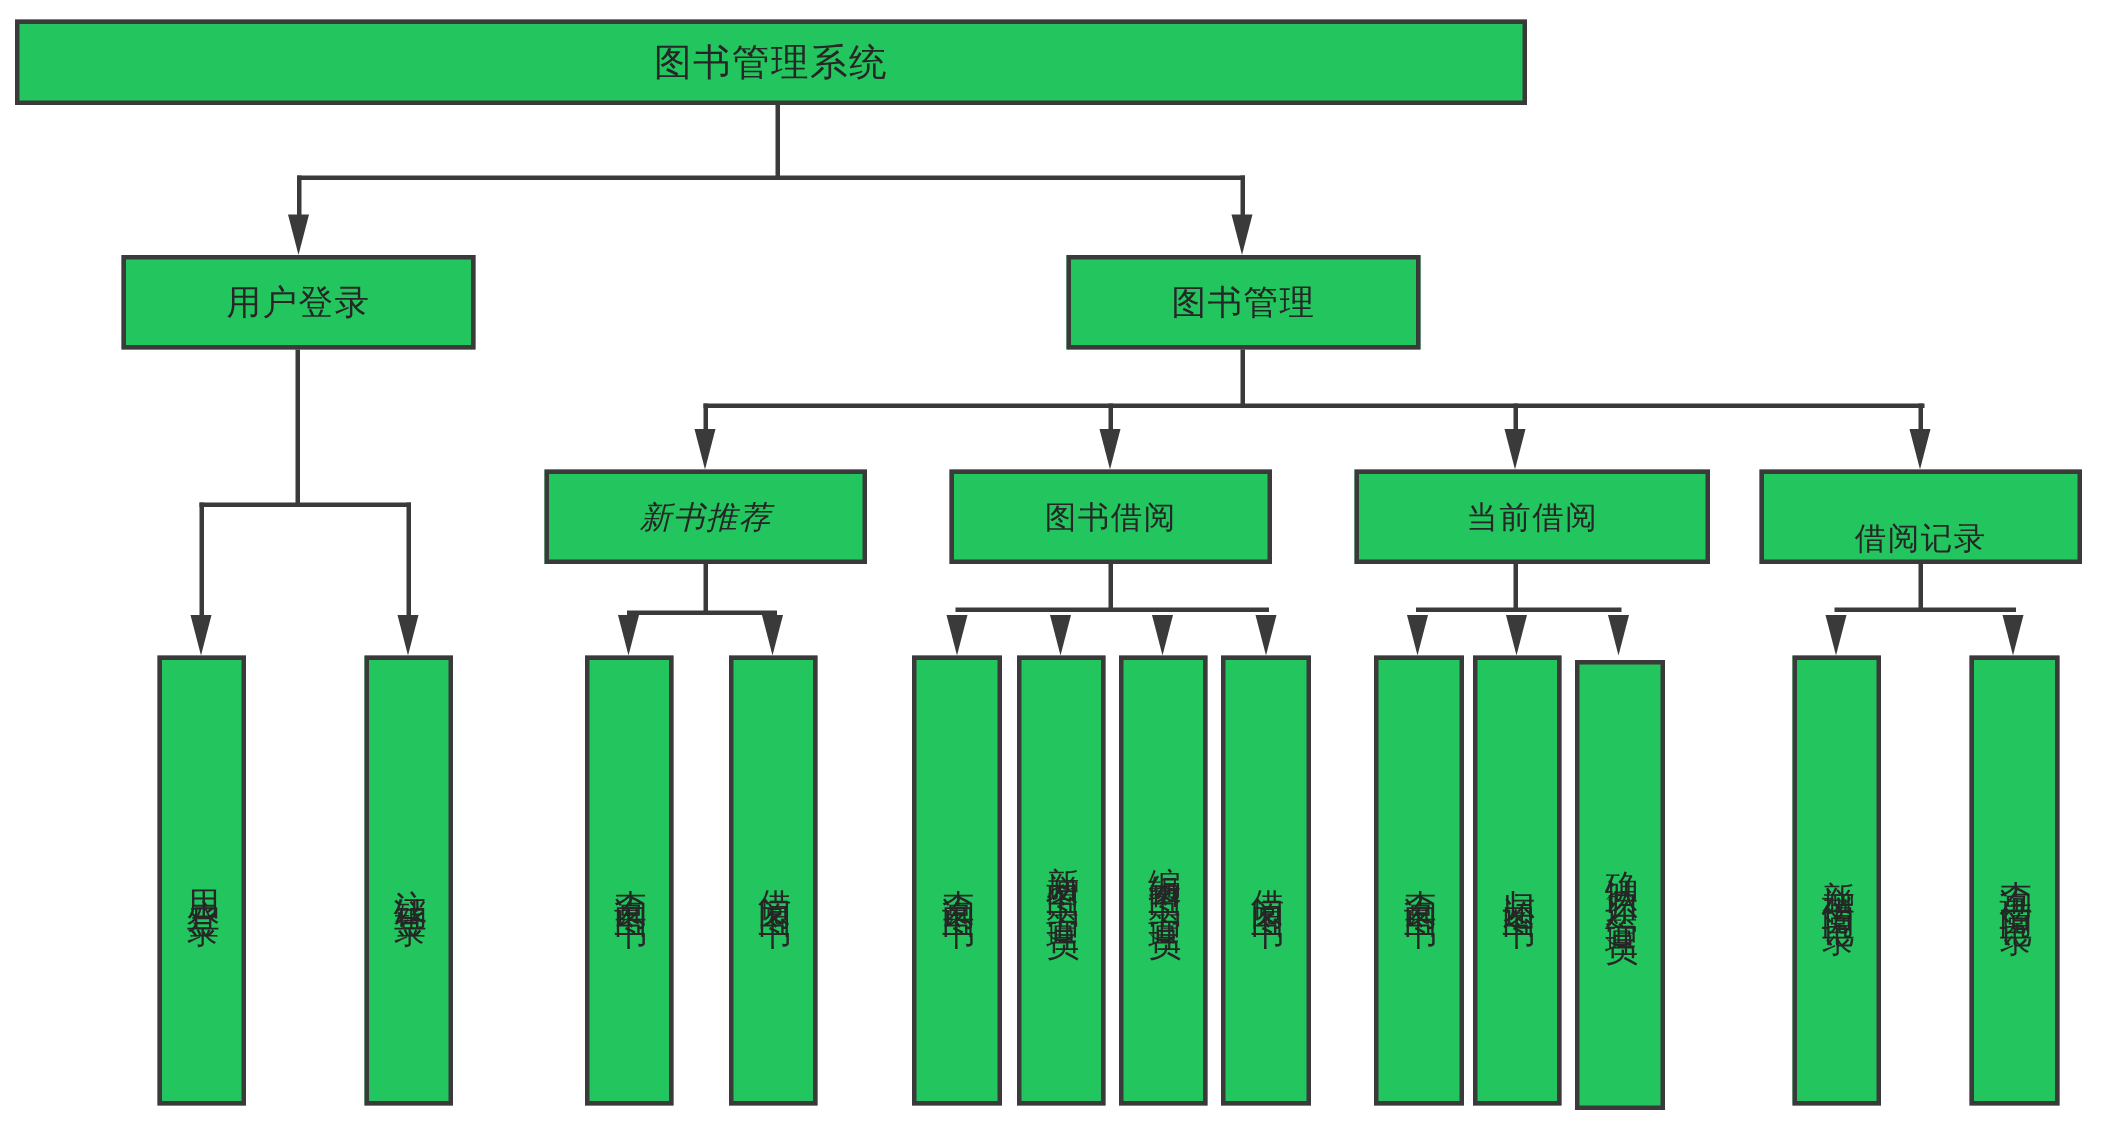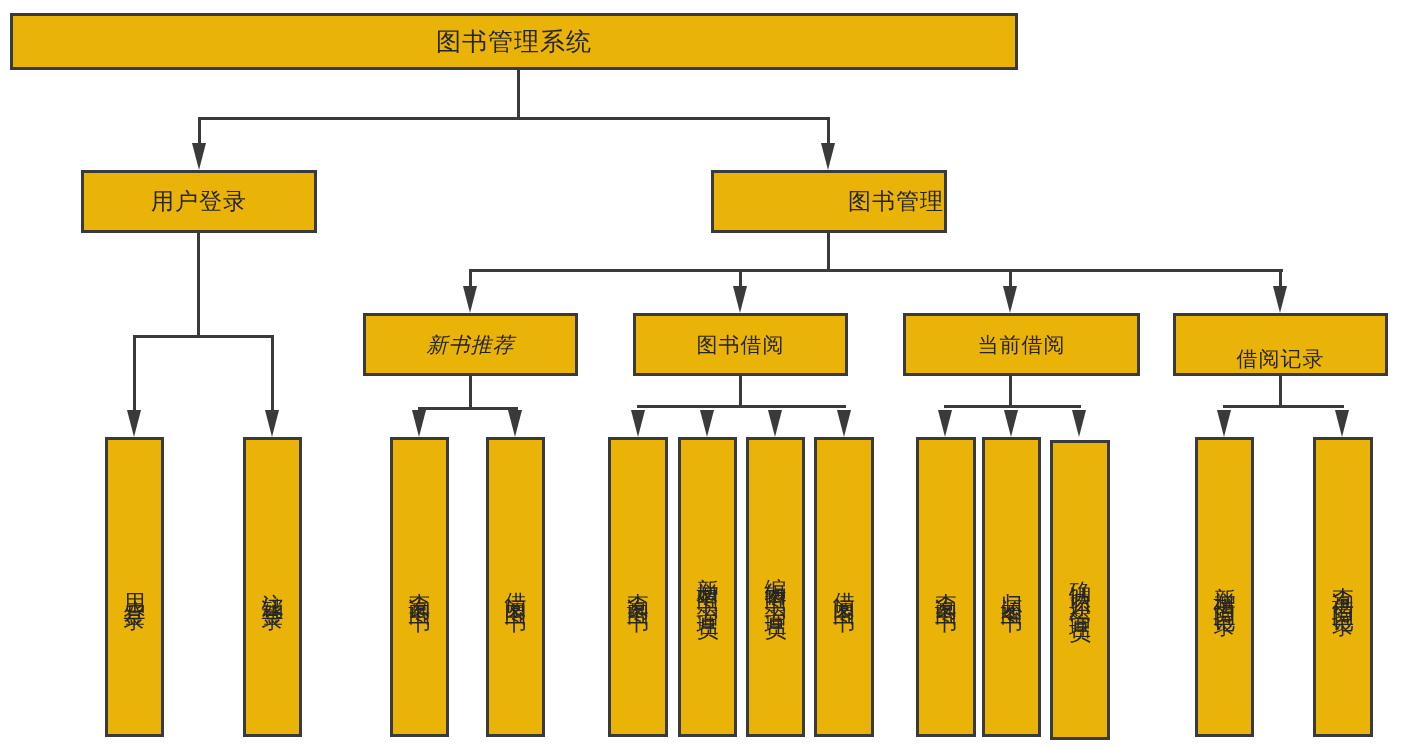--- a/index.html
+++ b/index.html
@@ -3,21 +3,21 @@
 <meta charset="utf-8">
 <style>
   html,body{margin:0;padding:0;background:#ffffff;}
   #canvas{
     position:relative;width:1405px;height:747px;background:#ffffff;overflow:hidden;
     font-family:"DejaVu Sans","Liberation Sans",sans-serif;
     --line:#3a3a3a;--txt:#262626;
   }
   .box{
     position:absolute;box-sizing:border-box;border:3px solid var(--line);
-    background:#eab308;display:flex;align-items:center;justify-content:center;
+    background:#22c55e;display:flex;align-items:center;justify-content:center;
     color:var(--txt);letter-spacing:1px;
   }
   .root-box{font-size:25px;}
   .lv2-box{font-size:23px;}
   .lv3-box{font-size:21px;}
   .leaf{padding:4px 0;}
   .vtext{
     writing-mode:vertical-rl;text-orientation:mixed;
     font-size:22px;letter-spacing:6px;line-height:1;color:var(--txt);
   }
@@ -45,21 +45,21 @@
   <div class="vline" style="left:517px;top:69px;height:50px;"></div>
   <div class="hline" style="left:198px;top:117px;width:632px;"></div>
   <div class="vline" style="left:198px;top:117px;height:30px;"></div>
   <div class="arw" style="left:192px;top:143px;"></div>
   <div class="vline" style="left:827px;top:117px;height:30px;"></div>
   <div class="arw" style="left:821px;top:143px;"></div>
 
   <div class="box lv2-box" style="left:81px;top:170px;width:236px;height:63px;">
     <span>用户登录</span>
   </div>
-  <div class="box lv2-box" style="left:711px;top:170px;width:236px;height:63px;justify-content:flex-end;">
+  <div class="box lv2-box" style="left:711px;top:170px;width:236px;height:63px;">
     <span>图书管理</span>
   </div>
 
   <div class="vline" style="left:197px;top:233px;height:105px;"></div>
   <div class="hline" style="left:133px;top:335px;width:141px;"></div>
   <div class="vline" style="left:133px;top:335px;height:78px;"></div>
   <div class="arw" style="left:127px;top:410px;"></div>
   <div class="vline" style="left:271px;top:335px;height:78px;"></div>
   <div class="arw" style="left:265px;top:410px;"></div>
 

